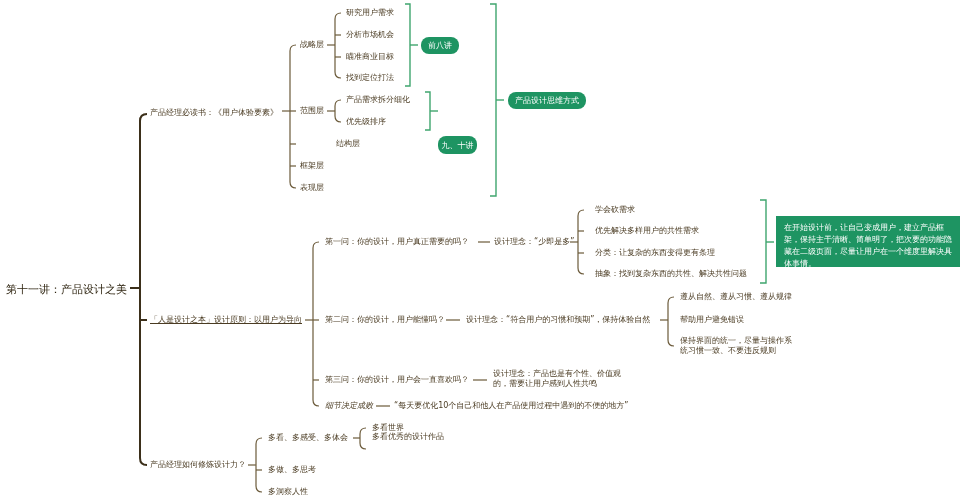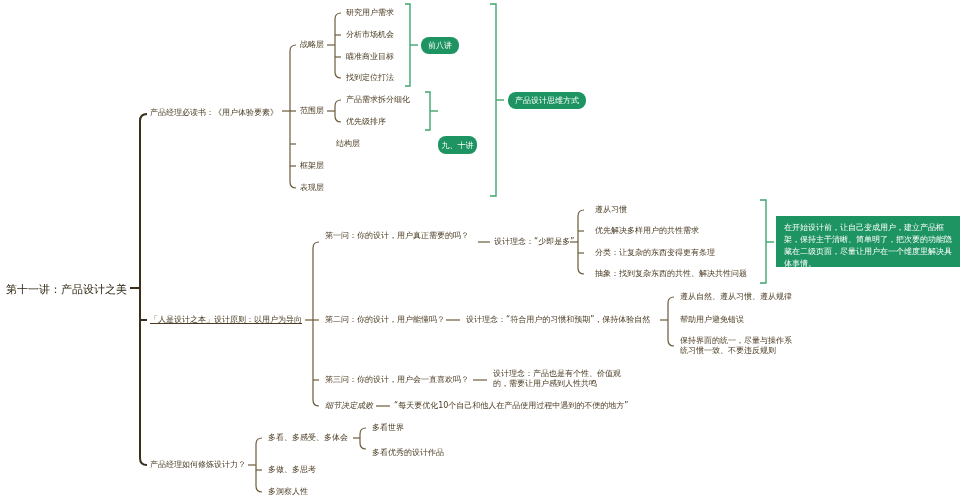--- a/index.html
+++ b/index.html
@@ -95,23 +95,23 @@
 <div class="t" style="left:346px;top:52px;">瞄准商业目标</div>
 <div class="t" style="left:346px;top:73px;">找到定位打法</div>
 <div class="t" style="left:346px;top:95px;">产品需求拆分细化</div>
 <div class="t" style="left:346px;top:117px;">优先级排序</div>
 
 <div class="tag" style="left:421px;top:37px;width:38px;height:17px;">前八讲</div>
 <div class="tag" style="left:438px;top:98px;width:39px;height:18px;margin-top:38px;">九、十讲</div>
 <div class="tag" style="left:508px;top:92px;width:78px;height:17px;">产品设计思维方式</div>
 
 <div class="t" style="left:150px;top:315px;text-decoration:underline;">「人是设计之本」设计原则：以用户为导向</div>
-<div class="t" style="left:325px;top:231px;">第一问：你的设计，用户真正需要的吗？</div>
+<div class="t" style="left:325px;top:237px;">第一问：你的设计，用户真正需要的吗？</div>
 <div class="t" style="left:494px;top:237px;">设计理念：“少即是多”</div>
-<div class="t" style="left:595px;top:205px;">遵从习惯</div>
+<div class="t" style="left:595px;top:205px;">学会砍需求</div>
 <div class="t" style="left:595px;top:226px;">优先解决多样用户的共性需求</div>
 <div class="t" style="left:595px;top:248px;">分类：让复杂的东西变得更有条理</div>
 <div class="t" style="left:595px;top:269px;">抽象：找到复杂东西的共性、解决共性问题</div>
 <div class="note" style="left:776px;top:216px;width:184px;height:51px;">在开始设计前，让自己变成用户，建立产品框架，保持主干清晰、简单明了，把次要的功能隐藏在二级页面，尽量让用户在一个维度里解决具体事情。</div>
 
 <div class="t" style="left:325px;top:315px;">第二问：你的设计，用户能懂吗？</div>
 <div class="t" style="left:466px;top:315px;">设计理念：“符合用户的习惯和预期”，保持体验自然</div>
 <div class="t" style="left:680px;top:292px;">遵从自然、遵从习惯、遵从规律</div>
 <div class="t" style="left:680px;top:315px;">帮助用户避免错误</div>
 <div class="t multi" style="left:680px;top:336px;width:118px;">保持界面的统一，尽量与操作系统习惯一致、不要违反规则</div>
@@ -120,13 +120,13 @@
 <div class="t multi" style="left:493px;top:369px;width:132px;">设计理念：产品也是有个性、价值观的，需要让用户感到人性共鸣</div>
 
 <div class="t" style="left:325px;top:401px;font-style:italic;">细节决定成败</div>
 <div class="t" style="left:394px;top:401px;">“每天要优化10个自己和他人在产品使用过程中遇到的不便的地方”</div>
 
 <div class="t" style="left:150px;top:460px;">产品经理如何修炼设计力？</div>
 <div class="t" style="left:268px;top:433px;">多看、多感受、多体会</div>
 <div class="t" style="left:268px;top:465px;">多做、多思考</div>
 <div class="t" style="left:268px;top:487px;">多洞察人性</div>
 <div class="t" style="left:372px;top:423px;">多看世界</div>
-<div class="t" style="left:372px;top:448px;">多看优秀的设计作品</div>
+<div class="t" style="left:372px;top:432px;">多看优秀的设计作品</div>
 
 </body></html>

